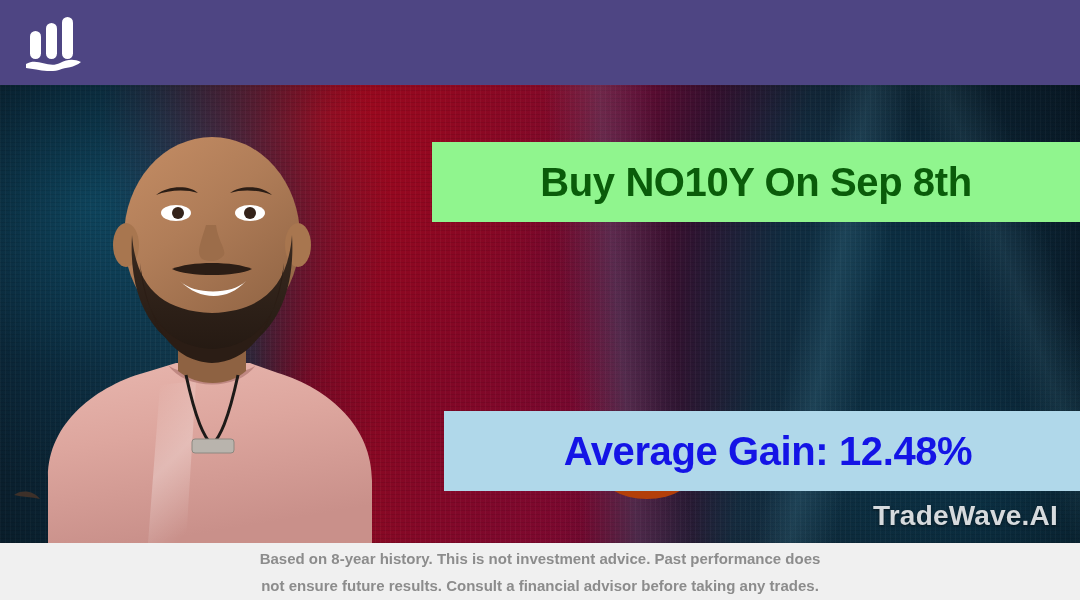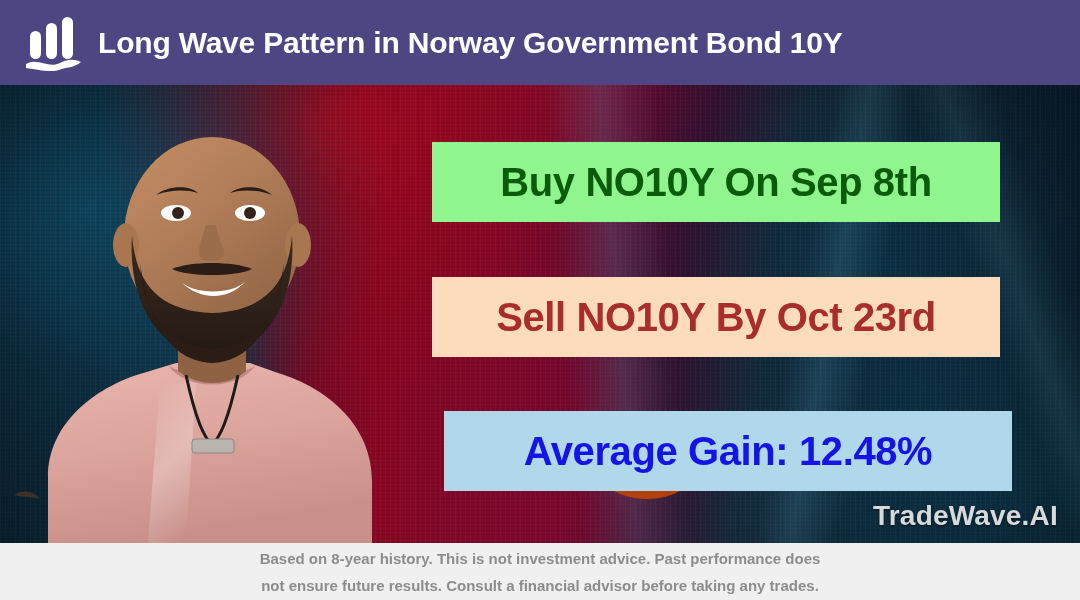--- a/index.html
+++ b/index.html
@@ -130,21 +130,21 @@
     height: 458px;
     z-index: 5;
     overflow: hidden;
   }
   #person-svg { display: block; width: 420px; height: 458px; }
 
   
   .callout {
     position: absolute;
     left: 432px;
-    width: 568px;
+    width: 648px;
     display: flex;
     align-items: center;
     justify-content: center;
     z-index: 20;
     box-sizing: border-box;
     padding: 14px 12px;
   }
   .callout span {
     font-size: 40px;
     font-weight: bold;
@@ -292,30 +292,26 @@
     </svg>
   </div>
 
   <div id="header-bar">
     <svg id="brand-logo" viewBox="0 0 60 56" xmlns="http://www.w3.org/2000/svg">
       <rect x="6" y="16" width="11" height="28" rx="5.5" fill="#ffffff"></rect>
       <rect x="22" y="8" width="11" height="36" rx="5.5" fill="#ffffff"></rect>
       <rect x="38" y="2" width="11" height="42" rx="5.5" fill="#ffffff"></rect>
       <path d="M 2 49 C 14 42 24 54 36 48 C 44 44 50 44 57 47 C 50 53 42 52 35 55 C 24 58 12 54 2 53 Z" fill="#ffffff"></path>
     </svg>
-    <div id="header-title">Long Wave Pattern in Norway Government Bond 10Y</div>
   </div>
 
   <div class="callout" id="callout-buy">
     <span>Buy NO10Y On Sep 8th</span>
   </div>
 
-  <div class="callout" id="callout-sell">
-    <span>Sell NO10Y By Oct 23rd</span>
-  </div>
 
   <div class="callout" id="callout-gain">
     <span>Average Gain: 12.48%</span>
   </div>
 
   <div id="watermark">TradeWave.AI</div>
 
   <div id="footer-bar">
     <div class="footer-line">Based on 8-year history. This is not investment advice. Past performance does</div>
     <div class="footer-line">not ensure future results.  Consult a financial advisor before taking any trades.</div>

